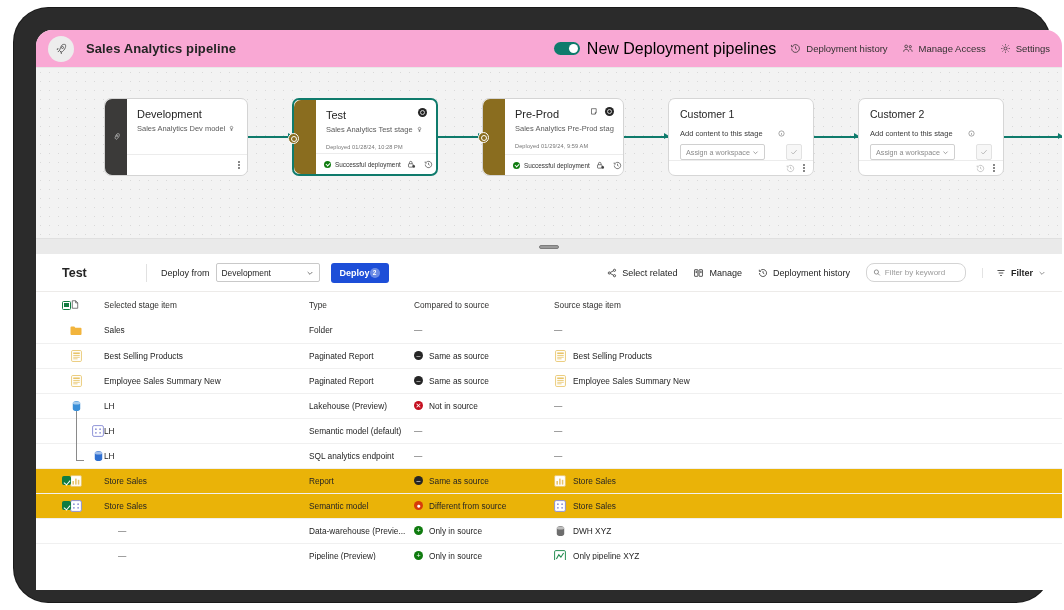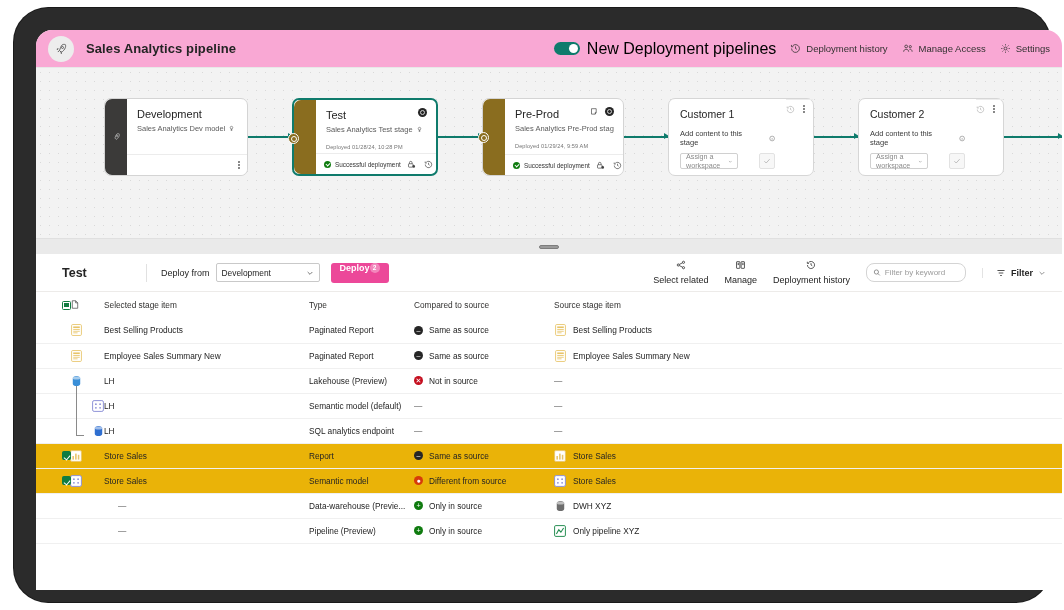--- a/index.html
+++ b/index.html
@@ -174,20 +174,21 @@
     content: "";
     width: 3.2px; height: 3.2px;
     border-radius: 50%;
     border: 1px solid #cfcfcf;
   }
 
   
   .stage-empty {
     border: 1px solid #d6d6d6;
     background: #fff;
+    flex-direction: column;
     border-radius: 7px;
   }
   .empty-main { flex: 1; padding: 9px 11px 0 11px; }
   .empty-title { font-size: 10.5px; color: #242424; }
   .empty-label {
     margin-top: 9px;
     font-size: 7.5px; color: #3b3b3b;
     display: flex; align-items: center; gap: 15px;
   }
   .ws-row { margin-top: 6px; display: flex; align-items: center; gap: 21px; }
@@ -279,23 +280,23 @@
     border: 1px solid #c9c9c9;
     border-radius: 2px;
     display: flex; align-items: center;
     padding: 0 5px;
     font-size: 8.4px; color: #242424;
     background: #fff;
   }
   .deploy-btn {
     margin-left: 11px;
     height: 20px;
-    background: #ec4899;
+    background: #1d4ed8;
     border-radius: 3px;
-    display: flex; 
+    display: flex; align-items: center; 
     padding: 0 9px;
     color: #fff;
     font-size: 9px;
     font-weight: bold;
     cursor: pointer;
   }
   .deploy-badge {
     width: 10px; height: 10px;
     border-radius: 50%;
     background: rgba(255,255,255,.35);
@@ -306,21 +307,20 @@
   }
   #detailbar-right {
     margin-left: auto;
     display: flex; align-items: center; gap: 16px;
   }
   .tool-item {
     display: flex; align-items: center; gap: 5px;
     font-size: 9px; color: #242424;
     white-space: nowrap;
     cursor: pointer;
-    flex-direction: column;
   }
   .search-box {
     width: 100px; height: 19px;
     border: 1px solid #d4d4d4;
     border-radius: 8px;
     display: flex; align-items: center; gap: 4px;
     padding: 0 6px;
   }
   .search-box input {
     border: 0; outline: 0;
@@ -763,20 +763,36 @@
             <th class="c-cmp">Compared to source</th>
             <th class="c-src">Source stage item</th>
           </tr>
         </thead>
         <tbody id="tbody">
             <tr>
               <td class="c-check"><span></span></td>
               <td class="c-icon">
                 <div style="display:flex;align-items:center;">
                   <span class="tile">
+      <svg width="13" height="11" viewBox="0 0 24 20">
+                      <path d="M1 4a2 2 0 0 1 2-2h5.6l2 2.4H21a2 2 0 0 1 2 2V17a2 2 0 0 1-2 2H3a2 2 0 0 1-2-2z" fill="#f2b43c"></path>
+                    </svg>
+                  </span>
+                </div>
+              </td>
+              <td class="c-name"><span class="" style="">Sales</span></td>
+              <td class="c-type"><span>Folder</span></td>
+              <td class="c-cmp"><span class="dash">—</span></td>
+              <td class="c-src"><span class="dash">—</span></td>
+            </tr>
+            <tr>
+              <td class="c-check"><span></span></td>
+              <td class="c-icon">
+                <div style="display:flex;align-items:center;">
+                  <span class="tile">
                     <svg width="11" height="12" viewBox="0 0 20 22">
       <rect x="1" y="1" width="18" height="20" rx="2" fill="#fff" stroke="#e8c468" stroke-width="1.6"></rect>
       <rect x="4" y="4.5" width="12" height="3" fill="#e8c468"></rect>
       <rect x="4" y="9.5" width="12" height="1.5" fill="#e8c468"></rect>
       <rect x="4" y="12.5" width="12" height="1.5" fill="#e8c468"></rect>
       <rect x="4" y="15.5" width="8" height="1.5" fill="#e8c468"></rect>
                     </svg>
                   </span>
                 </div>
               </td>

